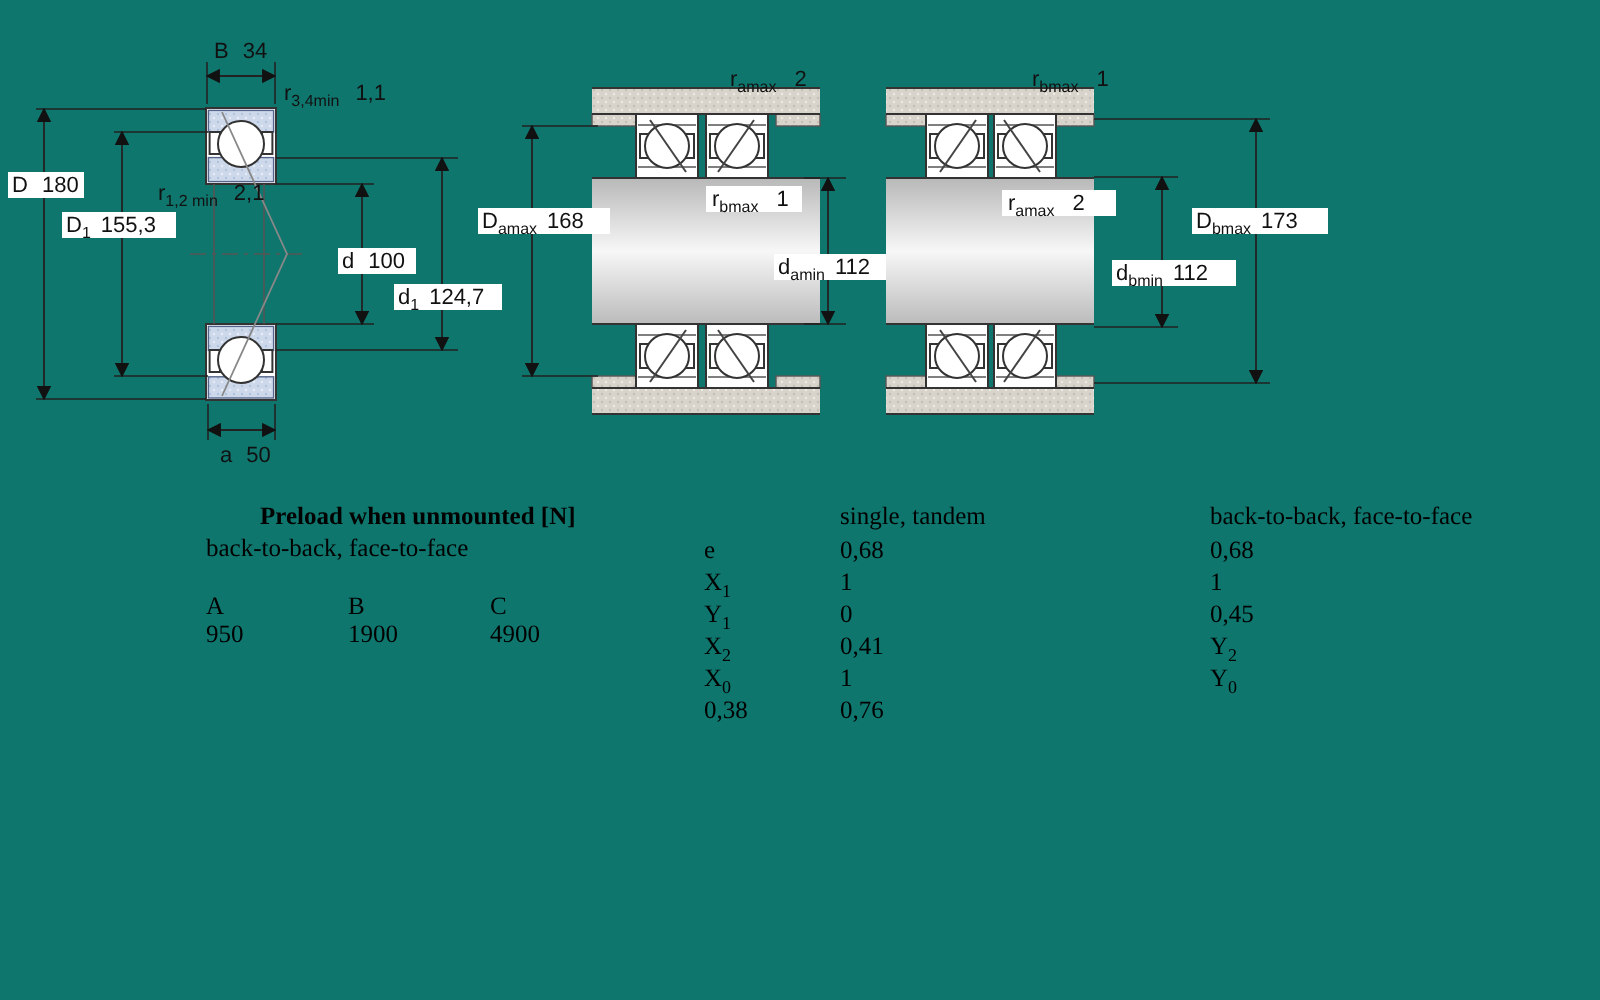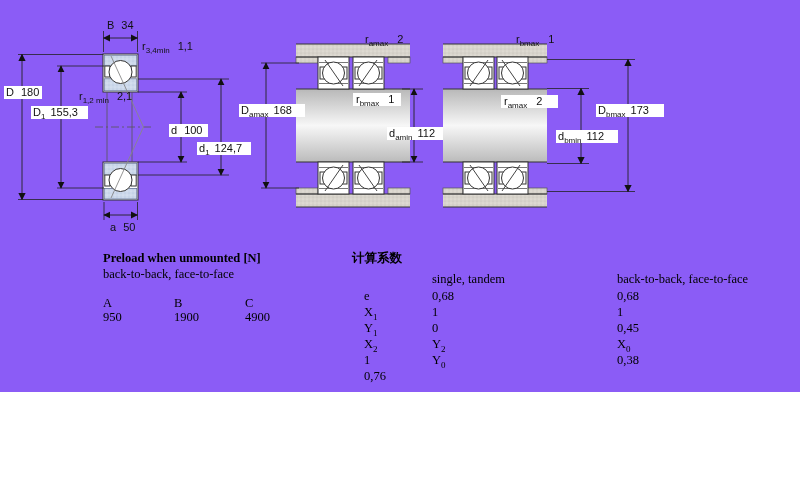--- a/index.html
+++ b/index.html
@@ -1,42 +1,42 @@
 <!DOCTYPE html>
 <html><head>
 <meta charset="utf-8">
 <style>
   html,body{margin:0;padding:0;background:#fff;}
-  #page{position:relative;width:800px;height:392px;background:#8b5cf6;overflow:hidden;}
+  #page{position:relative;width:800px;height:500px;background:#0f766e;overflow:hidden;}
 
   
   #drawing{position:absolute;left:0;top:0;}
   #drawing text{font-family:"Liberation Sans",sans-serif;font-size:11px;fill:#111;}
   #drawing .sub{font-size:8px;}
   .ln{stroke:#333;stroke-width:1;fill:none;}
   .thin{stroke:#555;stroke-width:.8;fill:none;}
   .dim{stroke:#222;stroke-width:.9;fill:none;}
   .ext{stroke:#222;stroke-width:.8;fill:none;}
   .wbg{fill:#fff;}
   .boxw{fill:#fff;stroke:#333;stroke-width:1;}
   .contact{stroke:#888;stroke-width:.9;fill:none;}
   .diag{stroke:#444;stroke-width:1;fill:none;}
 
   
   .tbl{position:absolute;font-family:"Liberation Serif",serif;font-size:12.5px;color:#000;}
   .tbl .bold{font-weight:bold;}
   #preload{left:103px;top:250px;width:250px;}
   #preload .row{display:flex;}
   #preload .c{width:71px;line-height:14px;}
-  #preload .title{line-height:16px;}
+  #preload .title{line-height:16px;margin-left:27px;}
   #preload .subtitle{line-height:16px;}
   #preload .hdr{margin-top:14px;}
   #factors{left:352px;top:250px;width:440px;}
   #factors .title{line-height:16px;margin-bottom:5px;}
-  #factors .grid{display:grid;grid-template-columns:68px 185px 1fr;margin-left:12px;}
+  #factors .grid{display:grid;grid-template-columns:68px 185px 1fr;}
   #factors .grid > div{line-height:16px;}
   #factors .hrow{line-height:17px !important;}
   sub{font-size:9px;line-height:0;}
 </style>
 </head>
 <body>
 
 <div id="page">
 
 <svg id="drawing" width="800" height="245" viewBox="0 0 800 245">
@@ -227,39 +227,39 @@
     <div class="c">C</div>
   </div>
   <div class="row">
     <div class="c">950</div>
     <div class="c">1900</div>
     <div class="c">4900</div>
   </div>
 </div>
 
 <div id="factors" class="tbl">
-  <div class="title bold">计算系数</div>
   <div class="grid">
     <div class="hrow"></div>
     <div class="hrow">single, tandem</div>
     <div class="hrow">back-to-back, face-to-face</div>
 
     <div><span>e</span><sub></sub></div>
     <div>0,68</div>
     <div>0,68</div>
 
     <div><span>X</span><sub>1</sub></div>
     <div>1</div>
     <div>1</div>
 
     <div><span>Y</span><sub>1</sub></div>
     <div>0</div>
     <div>0,45</div>
 
     <div><span>X</span><sub>2</sub></div>
+    <div>0,41</div>
 
     <div><span>Y</span><sub>2</sub></div>
 
     <div><span>X</span><sub>0</sub></div>
     <div>1</div>
 
     <div><span>Y</span><sub>0</sub></div>
     <div>0,38</div>
     <div>0,76</div>
   </div>

